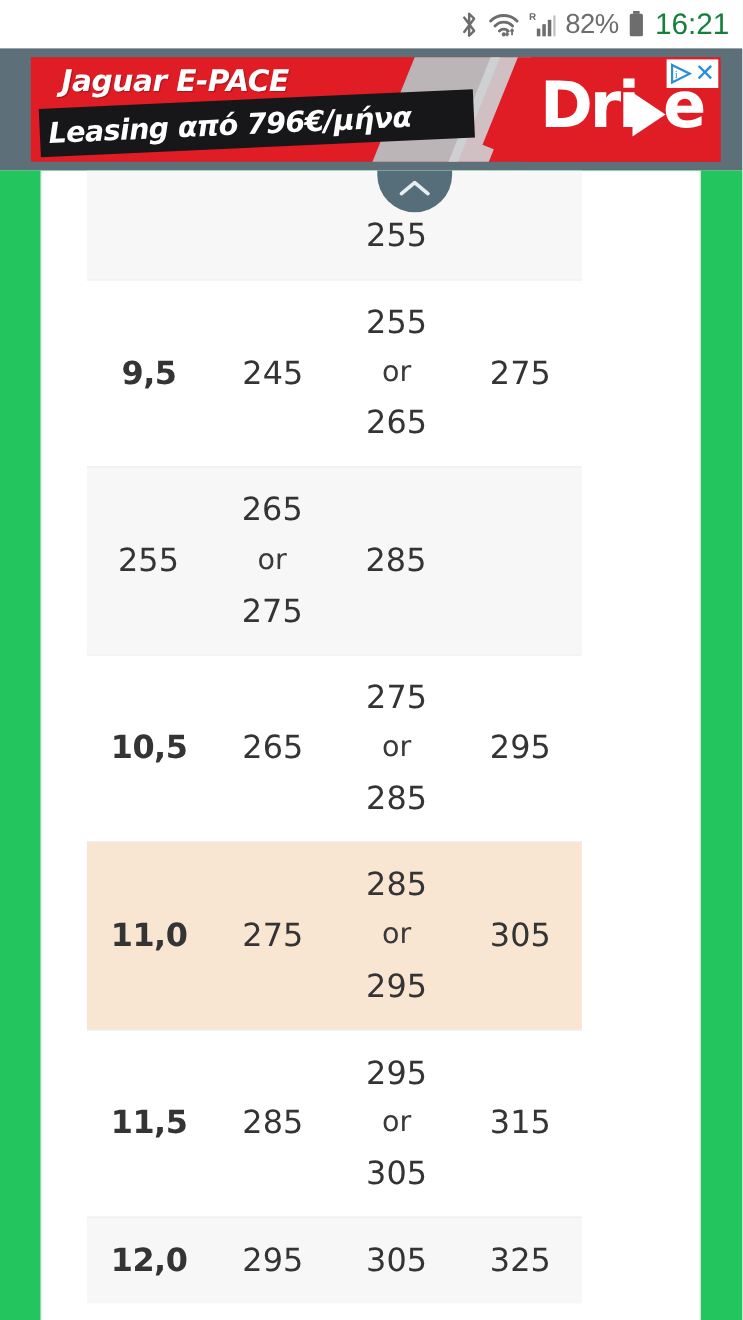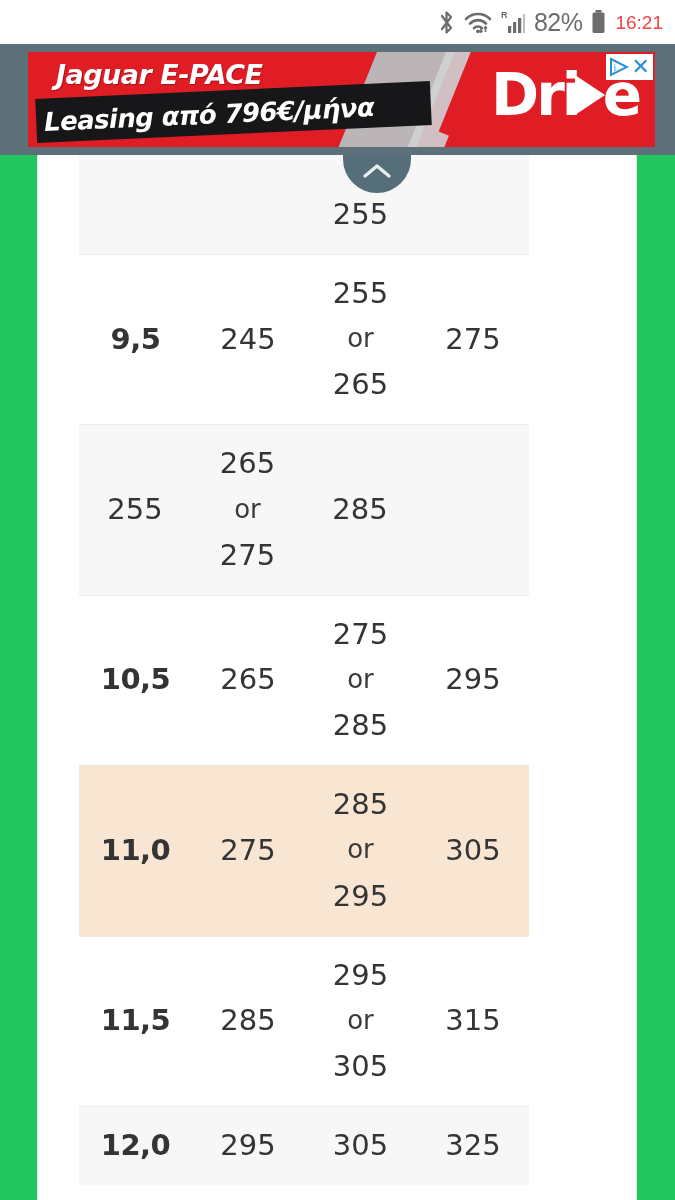--- a/index.html
+++ b/index.html
@@ -19,21 +19,21 @@
     padding-right:12px;
   }
   .sb-icons{ display:flex; align-items:center; gap:9px; }
   .sb-txt{
     font-family:"Liberation Sans", sans-serif;
     font-size:25px; color:#6d6d6d; letter-spacing:-0.5px;
     line-height:1;
   }
   .sb-clock{
     font-family:"Liberation Sans", sans-serif;
-    font-size:19px; color:#ef4444; letter-spacing:0px; line-height:1;
+    font-size:27px; color:#15803d; letter-spacing:0px; line-height:1;
   }
   .ic{ display:inline-block; position:relative; }
   .ic svg{ display:block; }
 
   
   .ad-wrap{
     position:absolute; left:0; top:44px; width:675px; height:111px;
     background:#5d7079;
   }
   .ad{
@@ -71,21 +71,21 @@
     font-family:"DejaVu Sans", sans-serif;
     font-weight:bold; font-style:italic;
     font-size:26px; color:#ffffff; letter-spacing:-0.6px;
     white-space:nowrap;
   }
   .ad-logo{
     position:absolute; right:16px; top:14px;
     font-family:"DejaVu Sans", sans-serif;
     font-weight:bold; font-size:58px; color:#ffffff;
     letter-spacing:-3px; line-height:1;
-    display:flex; align-items:center;
+    display:flex; align-items:flex-end;
   }
   .ad-logo .arrow{
     display:inline-block; width:0; height:0;
     border-top:20px solid transparent;
     border-bottom:20px solid transparent;
     border-left:30px solid #ffffff;
     margin:0 -2px 0 -4px;
   }
   .adchoices{
     position:absolute; right:2px; top:2px; height:26px;

